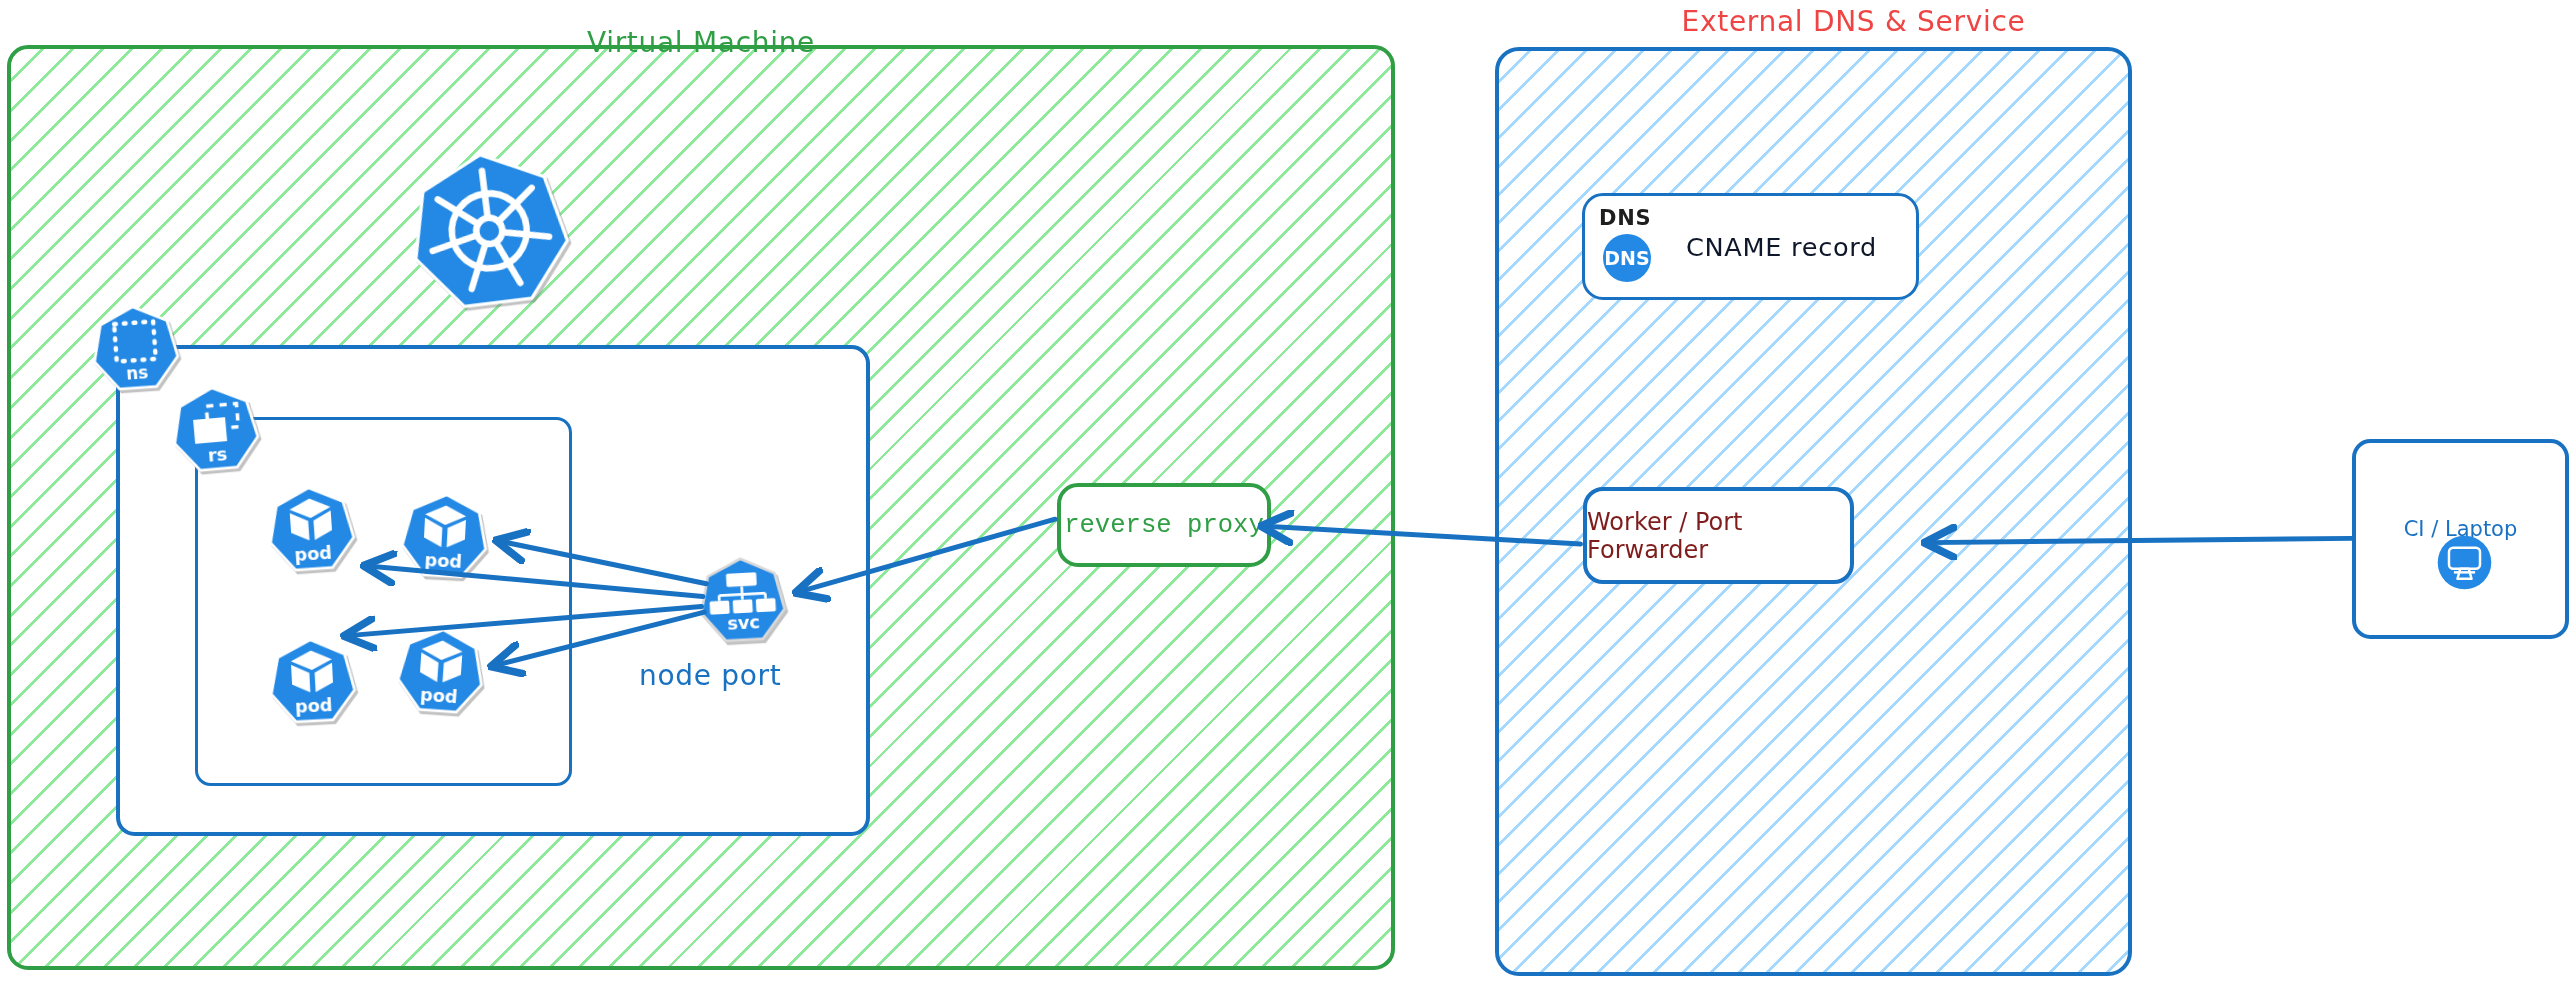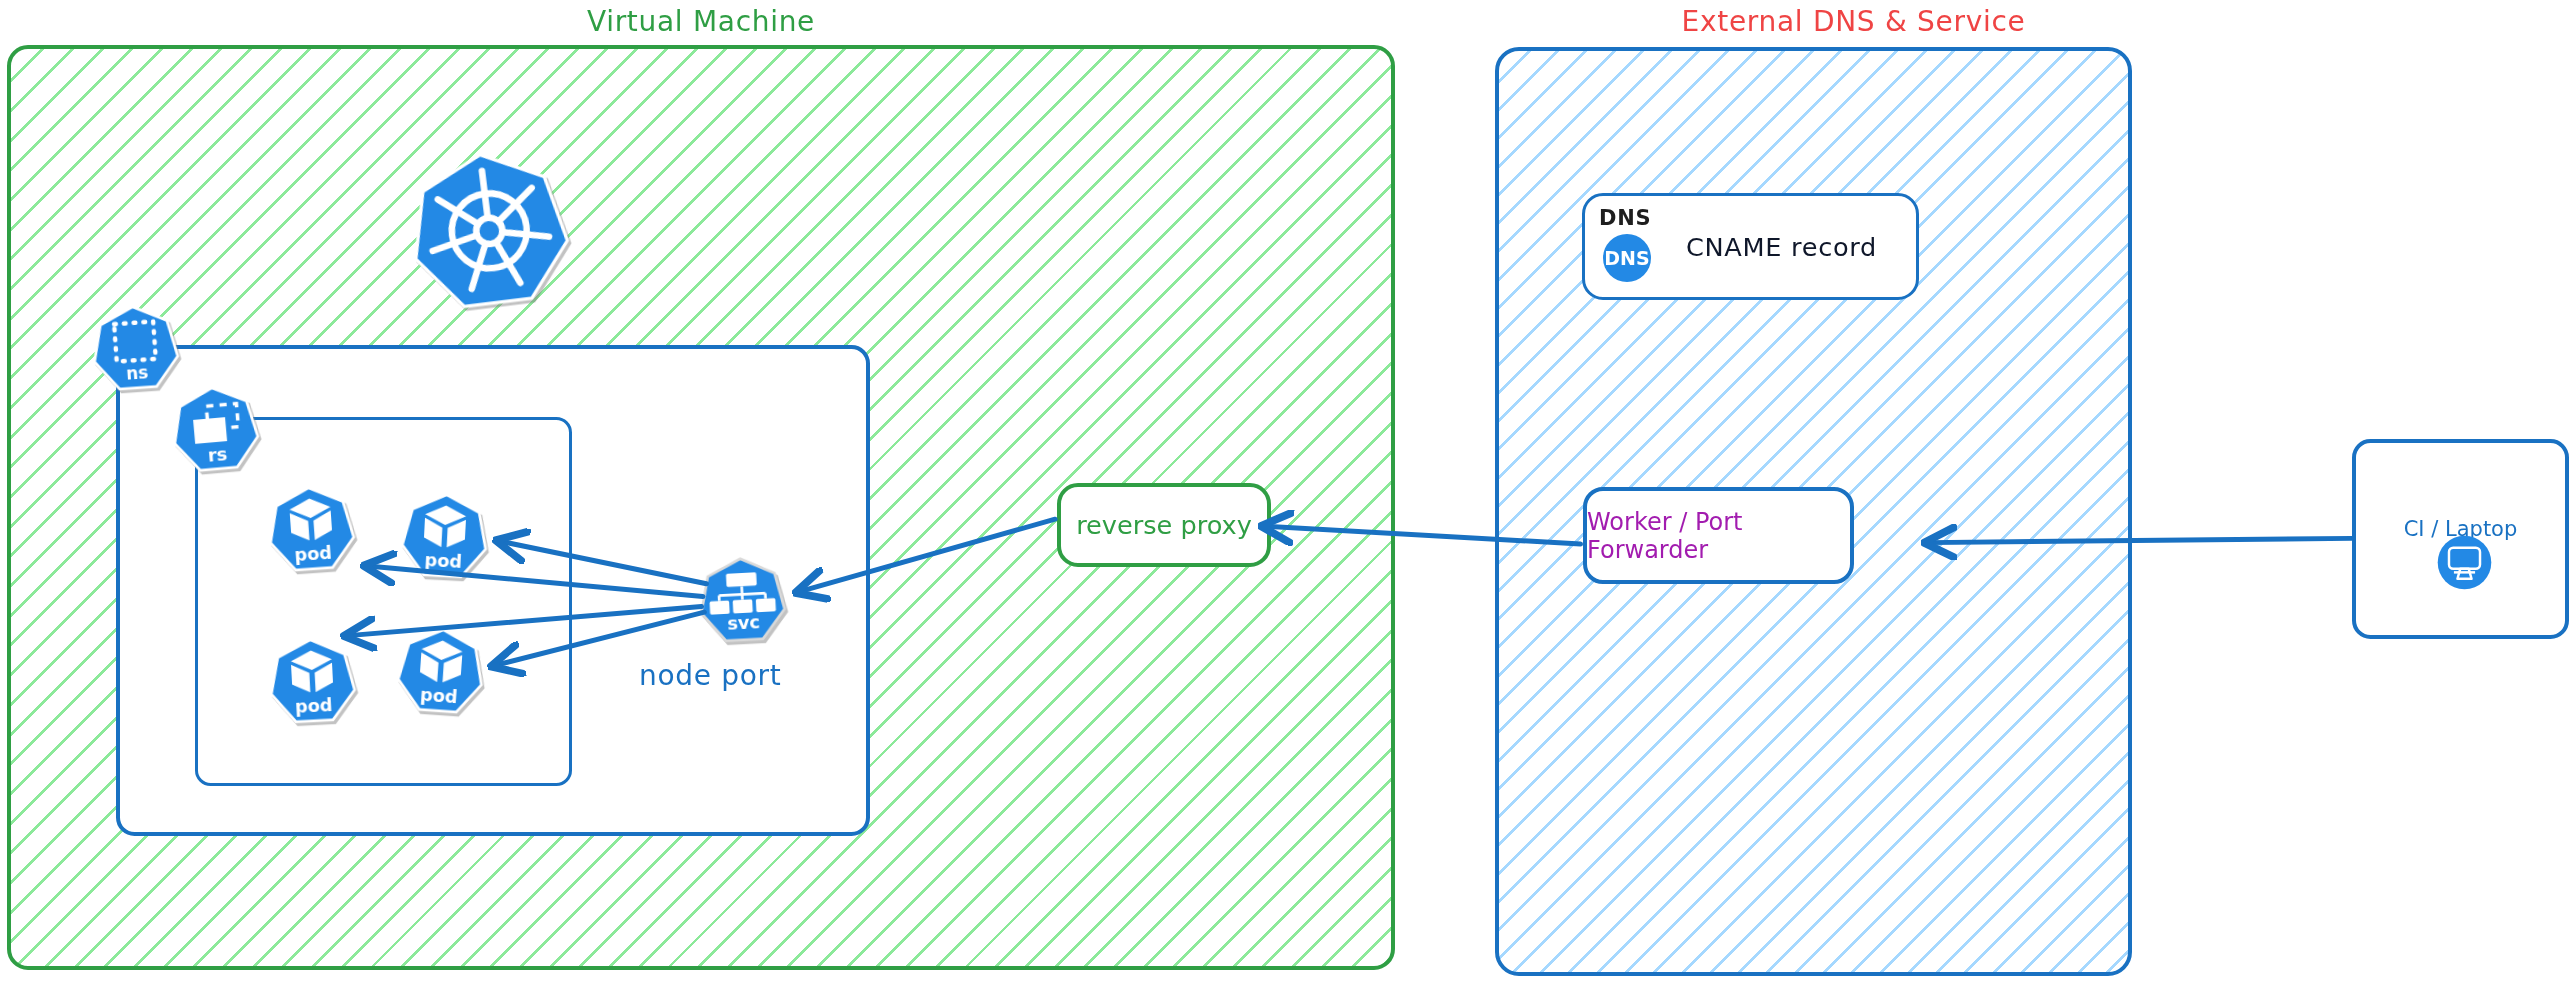--- a/index.html
+++ b/index.html
@@ -11,32 +11,32 @@
   .vm-box{left:7px;top:45px;width:1388px;height:925px;
     border:4.3px solid #2f9e44;border-radius:21px;
     background-image:repeating-linear-gradient(135deg,#8ce99a 0 2.8px,transparent 2.8px 21px);
     box-sizing:border-box;}
   .ext-box{left:1495px;top:47px;width:637px;height:929px;
     border:4.3px solid #1971c2;border-radius:24px;
     background-image:repeating-linear-gradient(135deg,#a5d8ff 0 2.8px,transparent 2.8px 20px);
     box-sizing:border-box;}
   .region-title{top:1.4px;height:41px;display:flex;align-items:center;justify-content:center;
     font-size:28px;letter-spacing:0.7px;}
-  .vm-title{left:7px;width:1388px;color:#2f9e44;}
+  .vm-title{left:7px;width:1388px;color:#2f9e44;margin-top:21px;}
   .ext-title{left:1535px;width:637px;color:#ef4444;}
 
   
   .white-box{background:#ffffff;box-sizing:border-box;}
   .ns-box{left:116px;top:345px;width:754px;height:491px;border:4.3px solid #1971c2;border-radius:18.5px;}
   .rs-box{left:195px;top:417px;width:377px;height:369px;border:3.6px solid #1971c2;border-radius:15.6px;}
   .reverse-proxy-box{left:1057px;top:483px;width:214px;height:84px;border:4.3px solid #2f9e44;border-radius:21px;
-    display:flex;align-items:center;justify-content:center;color:#2f9e44;font-size:25.6px;}
+    display:flex;align-items:center;justify-content:center;color:#2f9e44;font-size:25.6px;font-family:Liberation Mono, monospace;}
   .dns-box{left:1582px;top:193px;width:337px;height:107px;border:3.6px solid #1971c2;border-radius:21px;}
   .worker-box{left:1583px;top:487px;width:271px;height:97px;border:4.3px solid #1971c2;border-radius:20px;
-    display:flex;align-items:center;justify-content:center;color:#a21caf;font-size:24px;}
+    display:flex;align-items:center;justify-content:center;color:#7f1d1d;font-size:24px;}
   .ci-box{left:2352px;top:439px;width:217px;height:200px;border:4.3px solid #1971c2;border-radius:18.5px;}
 
   .dns-tag{left:1599px;top:206px;color:#1e1e1e;font-size:21px;font-weight:bold;letter-spacing:0.7px;}
   .dns-circle{left:1603px;top:234px;width:48px;height:48px;border-radius:50%;background:#2389e5;
     display:flex;align-items:center;justify-content:center;color:#ffffff;font-size:19px;font-weight:bold;}
   .cname-label{left:1661px;top:193px;width:241px;height:107px;display:flex;align-items:center;justify-content:center;
     color:#0f172a;font-size:25.6px;letter-spacing:0.7px;}
   .node-port-label{left:639px;top:659px;width:206px;text-align:left;color:#1971c2;font-size:28px;letter-spacing:0.7px;}
   .ci-label{left:2352px;top:501px;width:217px;text-align:center;color:#1971c2;font-size:21px;margin-top:16px;}
   .monitor-circle{left:2437px;top:535px;}

